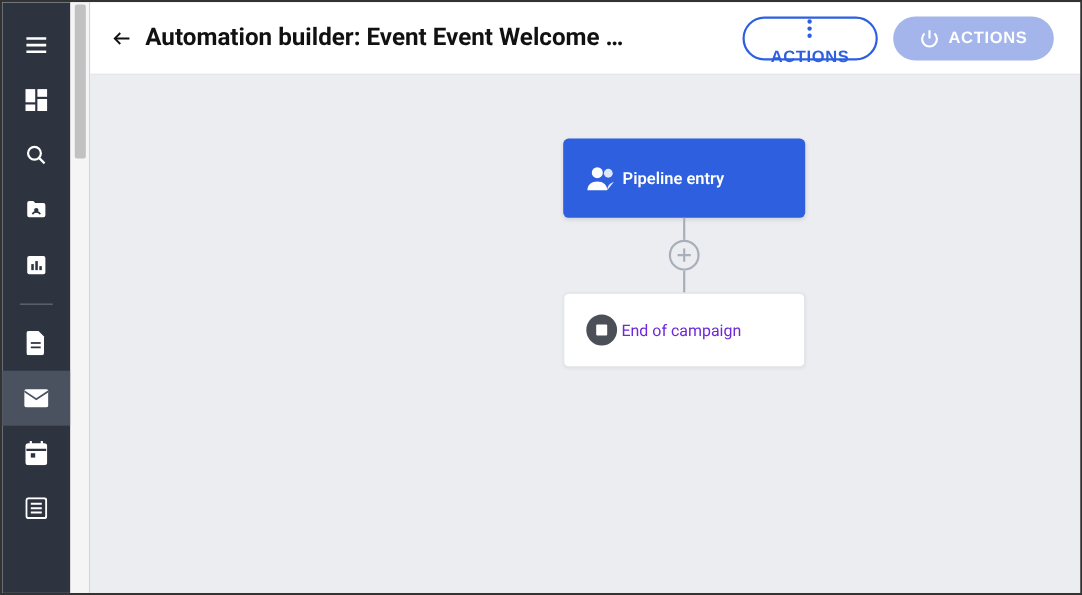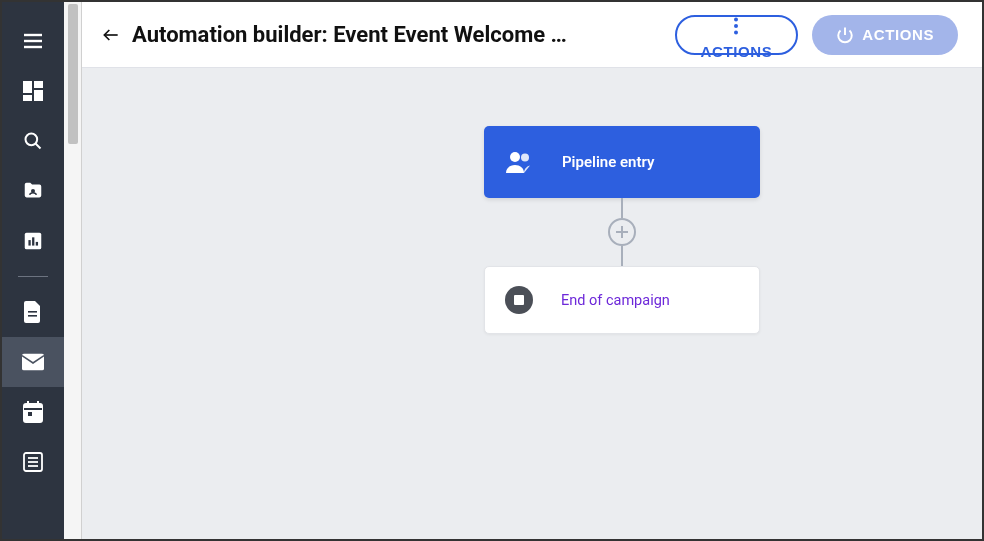--- a/index.html
+++ b/index.html
@@ -129,26 +129,26 @@
   .flow {
     position: absolute;
     left: 402px;
     top: 58px;
     width: 276px;
     display: flex;
     flex-direction: column;
     align-items: center;
   }
   .node {
-    width: 276px;
+    width: 220px;
     border-radius: 5px;
     display: flex;
     align-items: center;
     padding: 0 20px;
-    gap: 28px;
+    gap: 4px;
     cursor: pointer;
   }
   .node-entry {
     height: 72px;
     background: #2d5fdf;
     color: #fff;
     font-weight: 600;
     font-size: 15px;
     box-shadow: 0 2px 4px rgba(0,0,0,0.1);
   }

